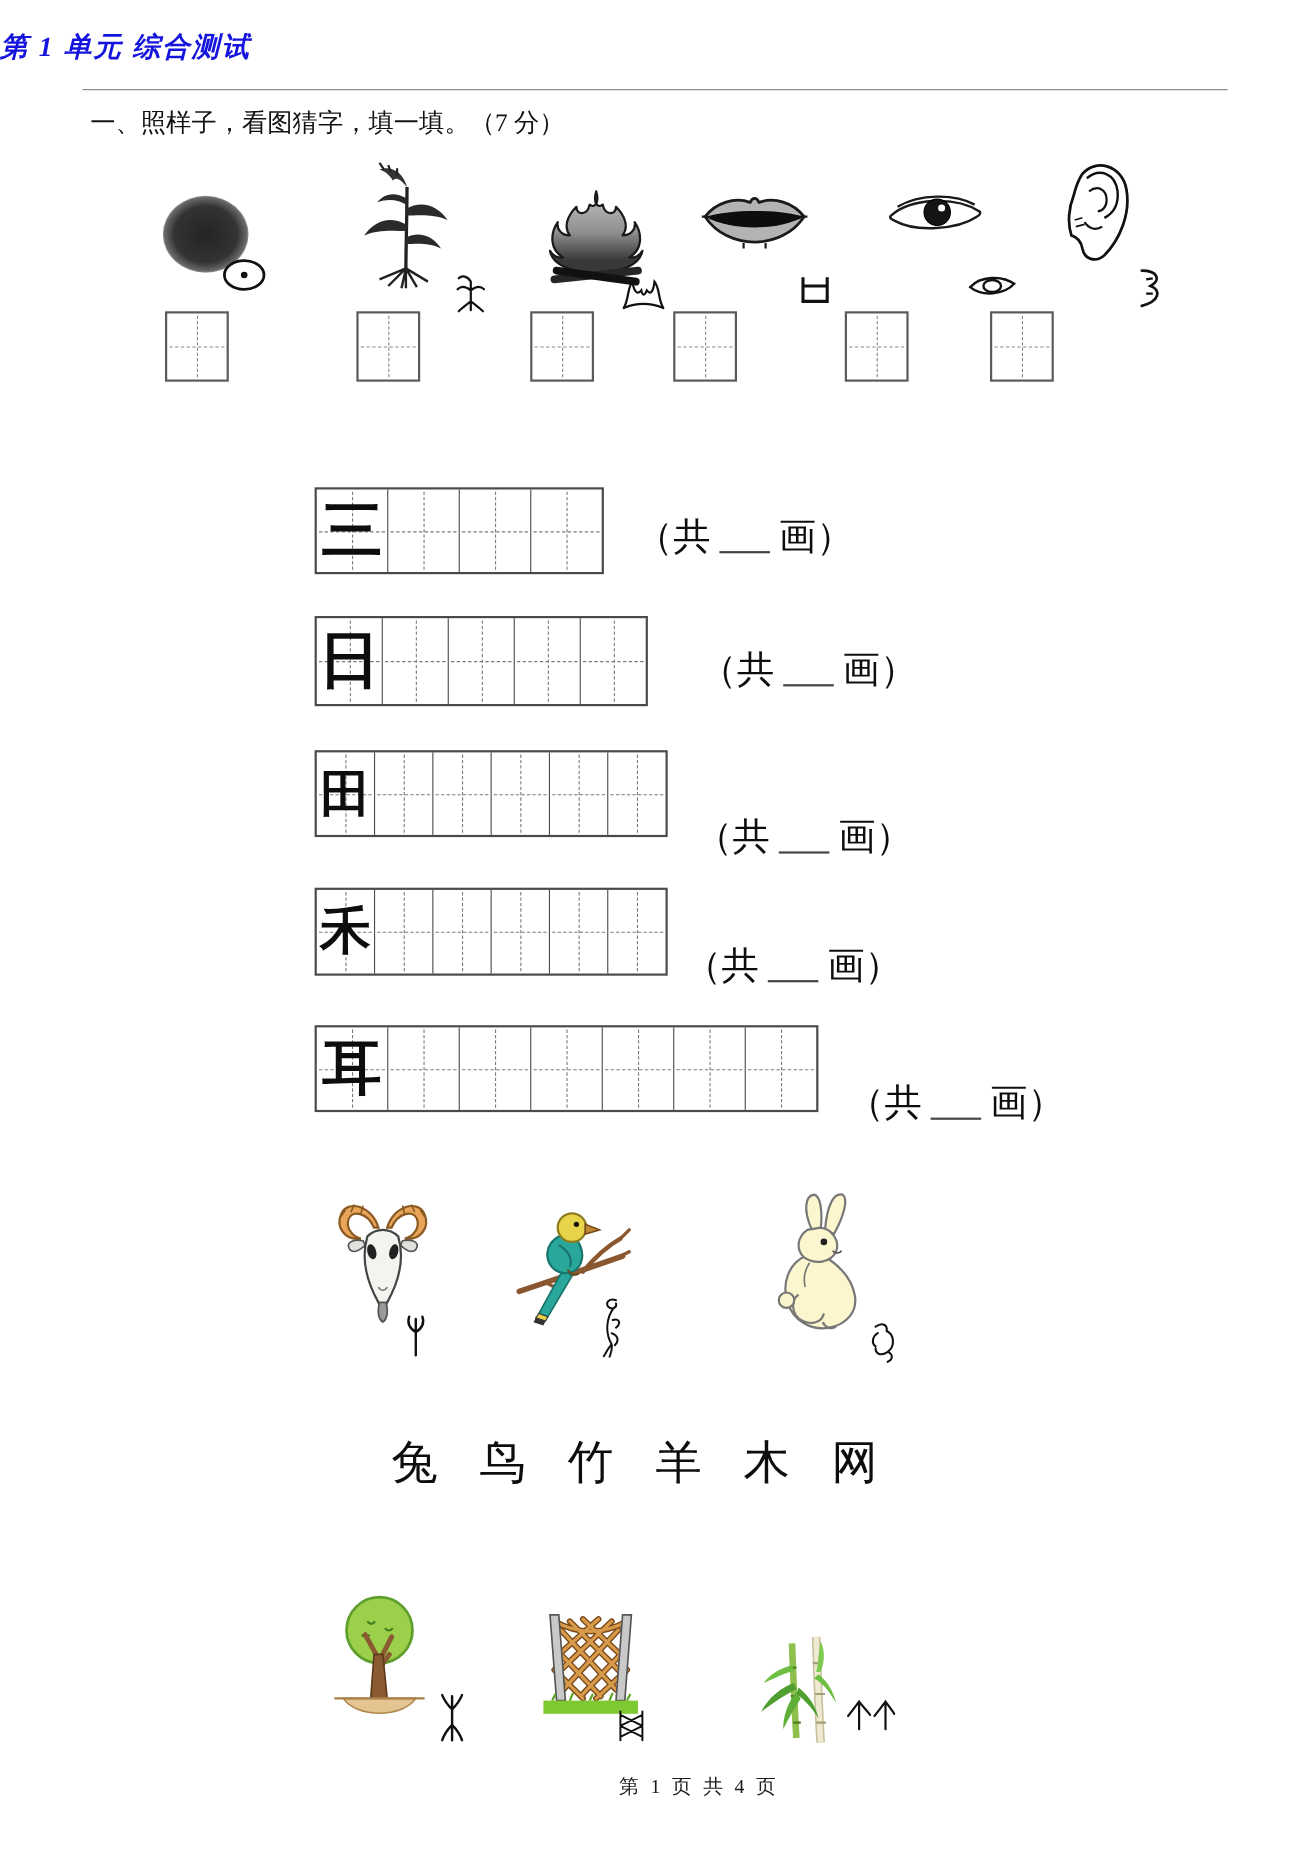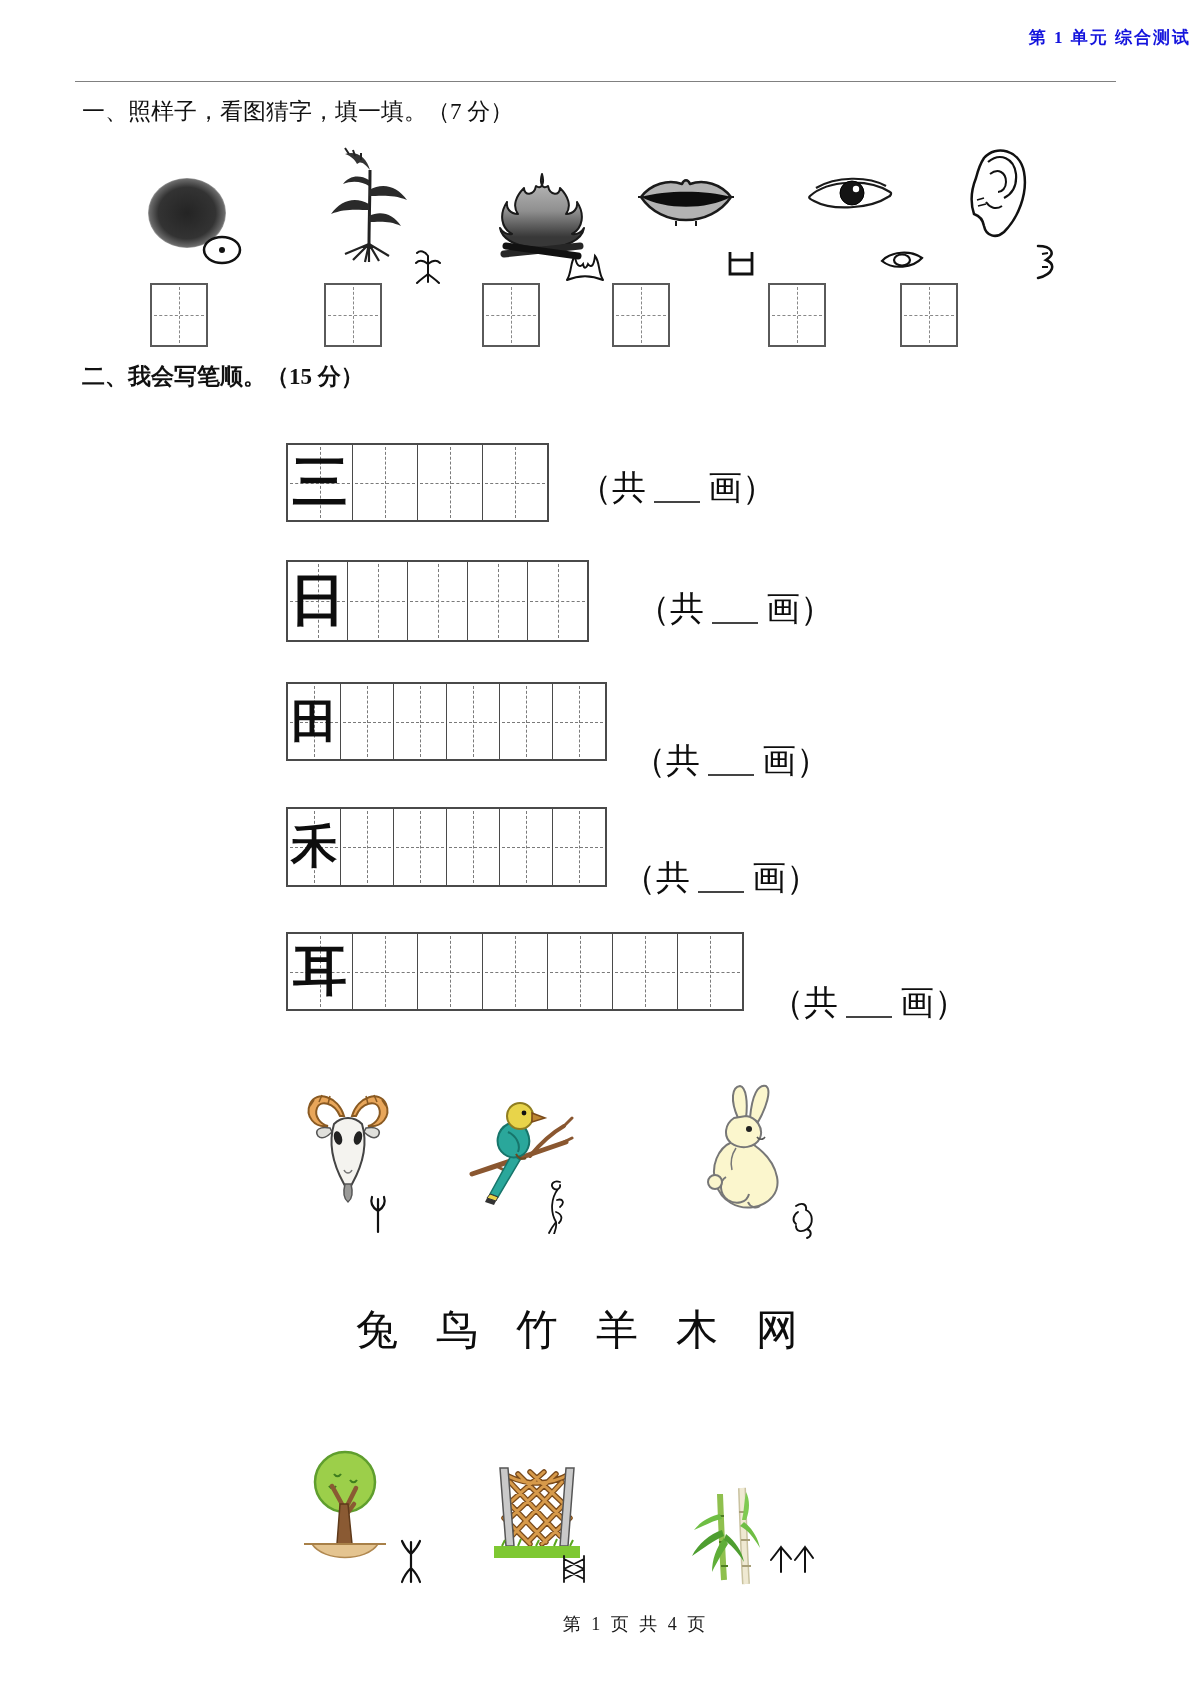--- a/index.html
+++ b/index.html
@@ -1,19 +1,19 @@
 <!DOCTYPE html>
 <html><head>
 <meta charset="utf-8">
 <style>
   html,body{margin:0;padding:0;background:#ffffff;}
   .page{position:relative;width:1191px;height:1684px;background:#fff;margin:0 auto;overflow:hidden;
         font-family:"Liberation Serif","DejaVu Serif",serif;color:#111;}
-  .title{position:absolute;top:26px;left:0;width:100%;text-align:right;
-         font-size:17px;font-weight:700;letter-spacing:2px;color:#1414dd;}
+  .title{position:absolute;top:26px;left:0;width:100%;text-align:left;
+         font-size:25px;font-weight:700;letter-spacing:2px;color:#1414dd;font-style:italic;}
   .rule{position:absolute;left:75px;top:81px;width:1041px;border-top:1.6px solid #808080;}
   .sec-heading{position:absolute;left:82px;font-size:23px;white-space:nowrap;}
   #s1h{top:96px;font-weight:400;}
   #s2h{top:361px;font-weight:700;}
   #s3h{top:1028px;font-weight:700;}
 
   .pic,.glyph{position:absolute;}
   
   #pic-sun{left:148px;top:178px;width:78px;height:70px;}
   .sun-blob{width:100%;height:100%;border-radius:50%;
@@ -177,21 +177,20 @@
       </svg>
   </div>
 
   <div class="tian-box" id="box-0"></div>
   <div class="tian-box" id="box-1"></div>
   <div class="tian-box" id="box-2"></div>
   <div class="tian-box" id="box-3"></div>
   <div class="tian-box" id="box-4"></div>
   <div class="tian-box" id="box-5"></div>
 
-  <div class="sec-heading" id="s2h">二、我会写笔顺。（15 分）</div>
 
   <div id="stroke-rows">
     <div class="stroke-row row-0">
       <div class="stroke-grid">
           <div class="cell">
             <span class="model-char">三</span>
           </div>
           <div class="cell"></div>
           <div class="cell"></div>
           <div class="cell"></div>

